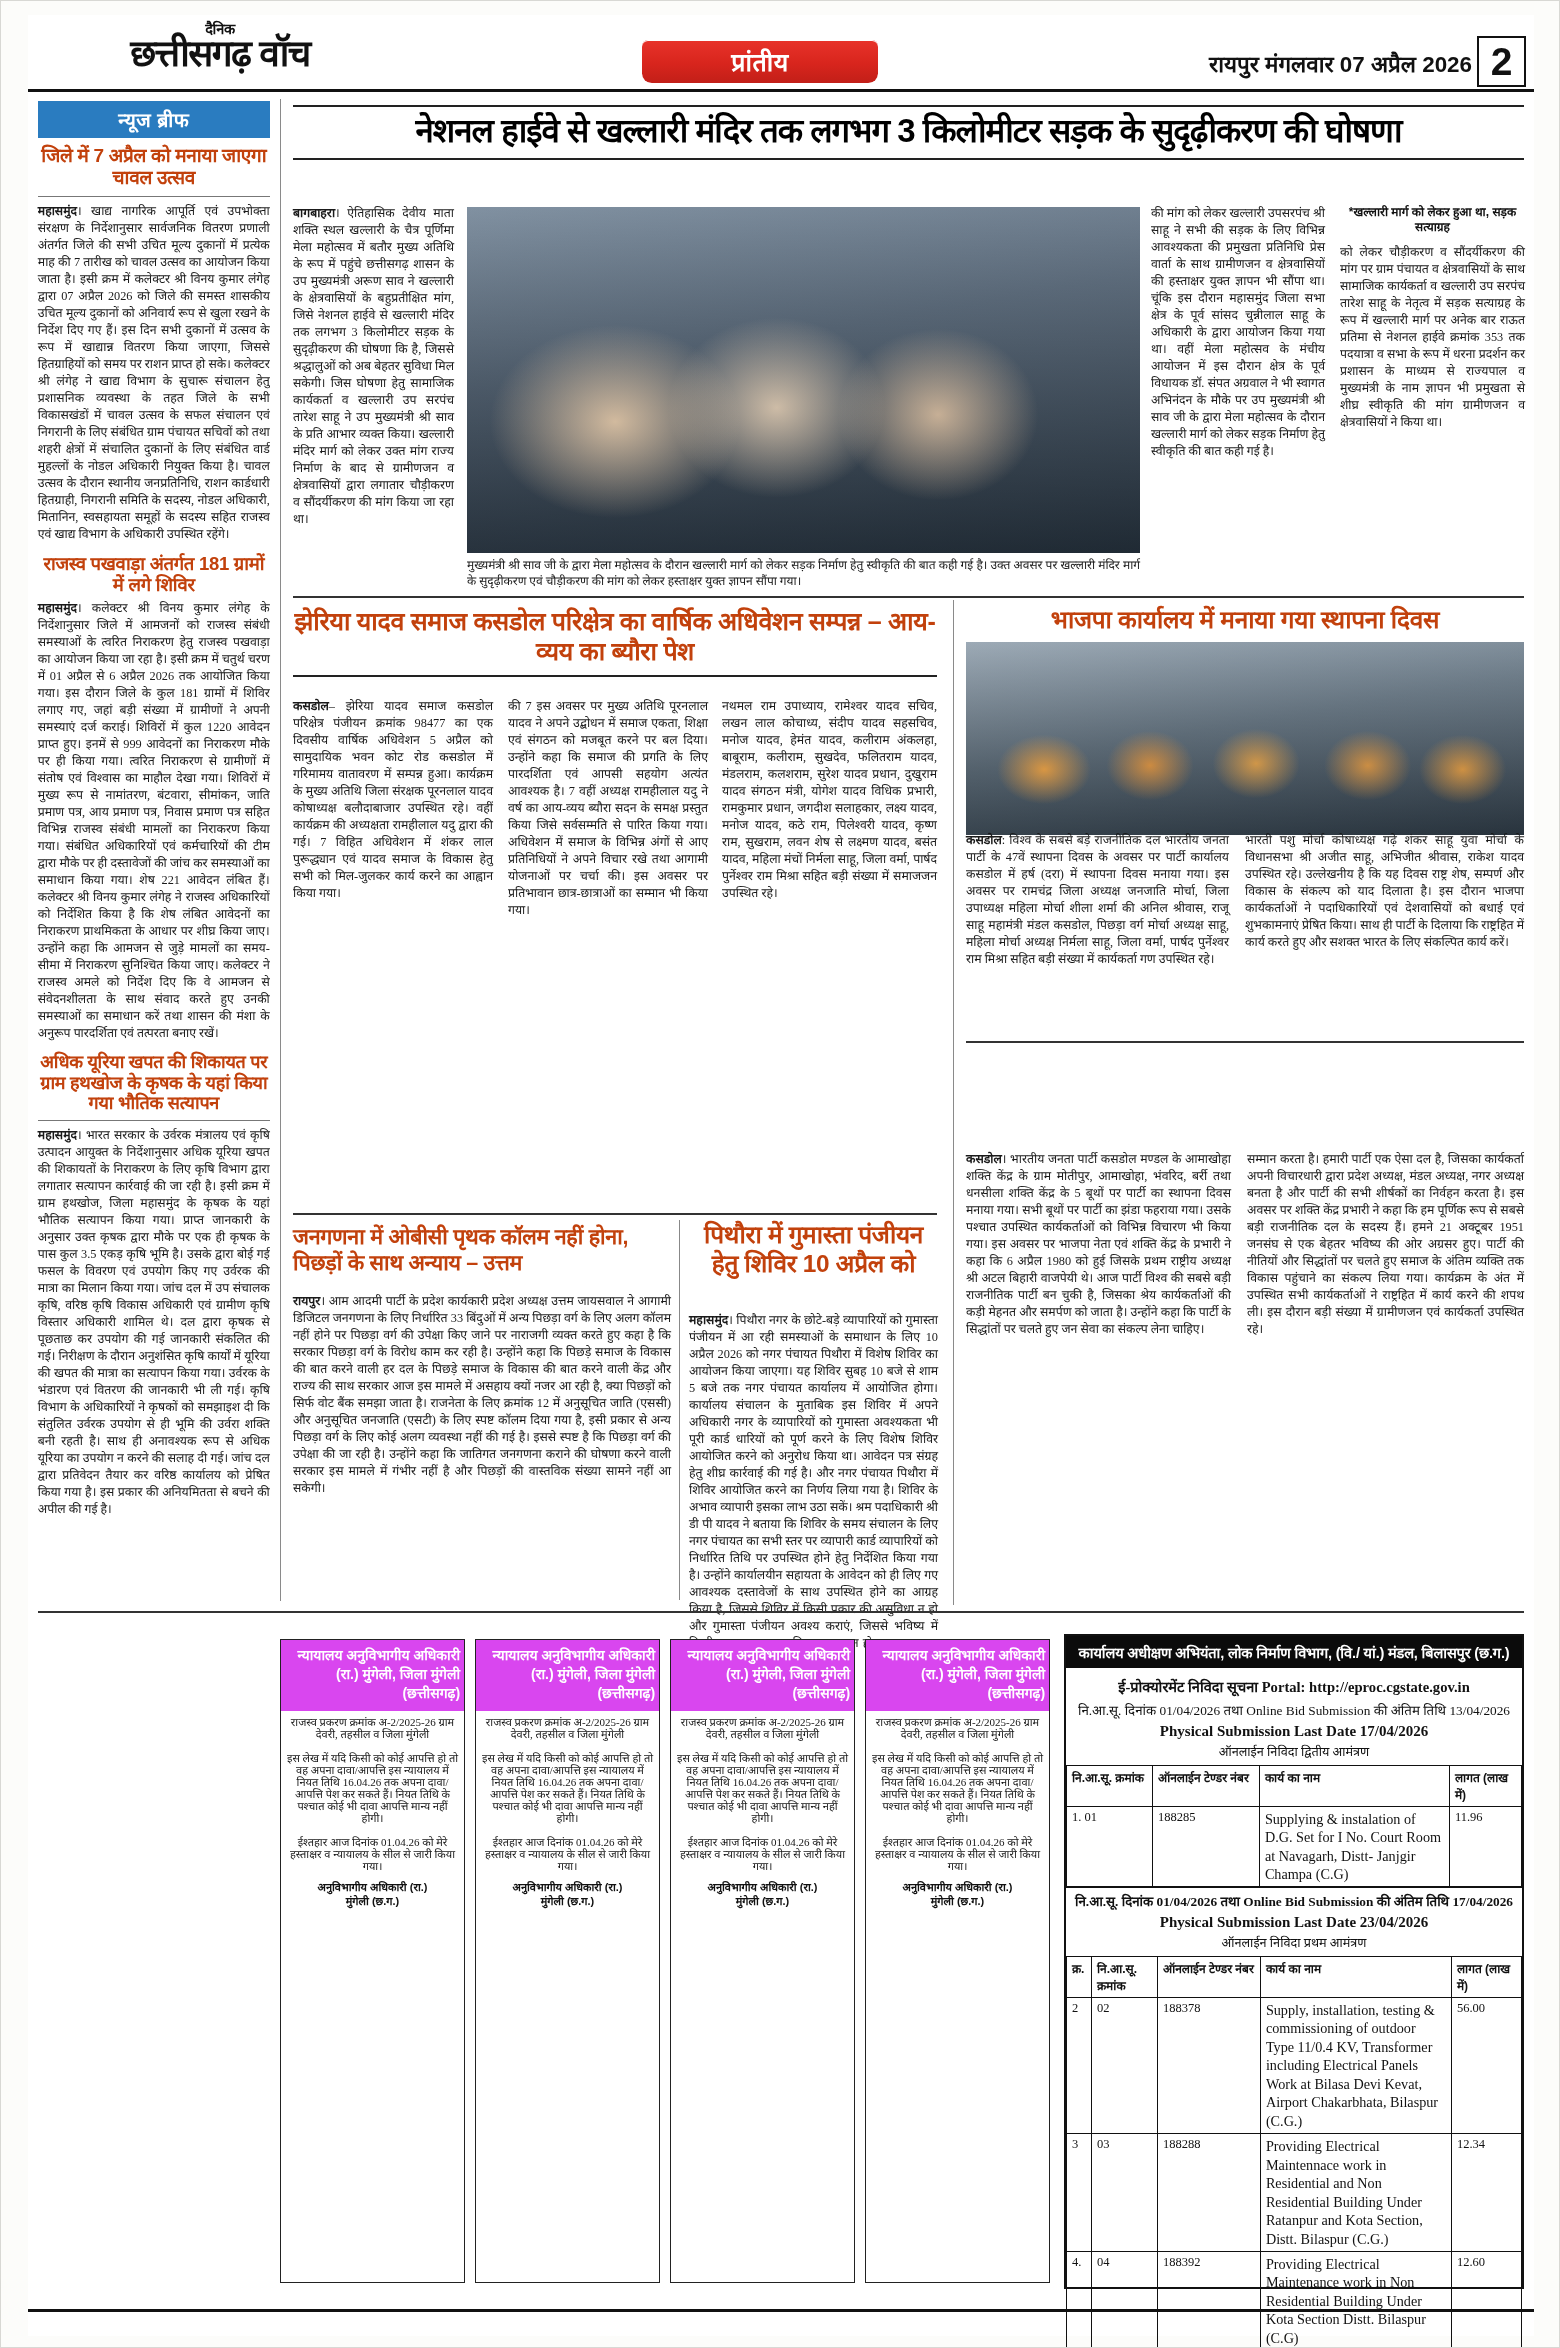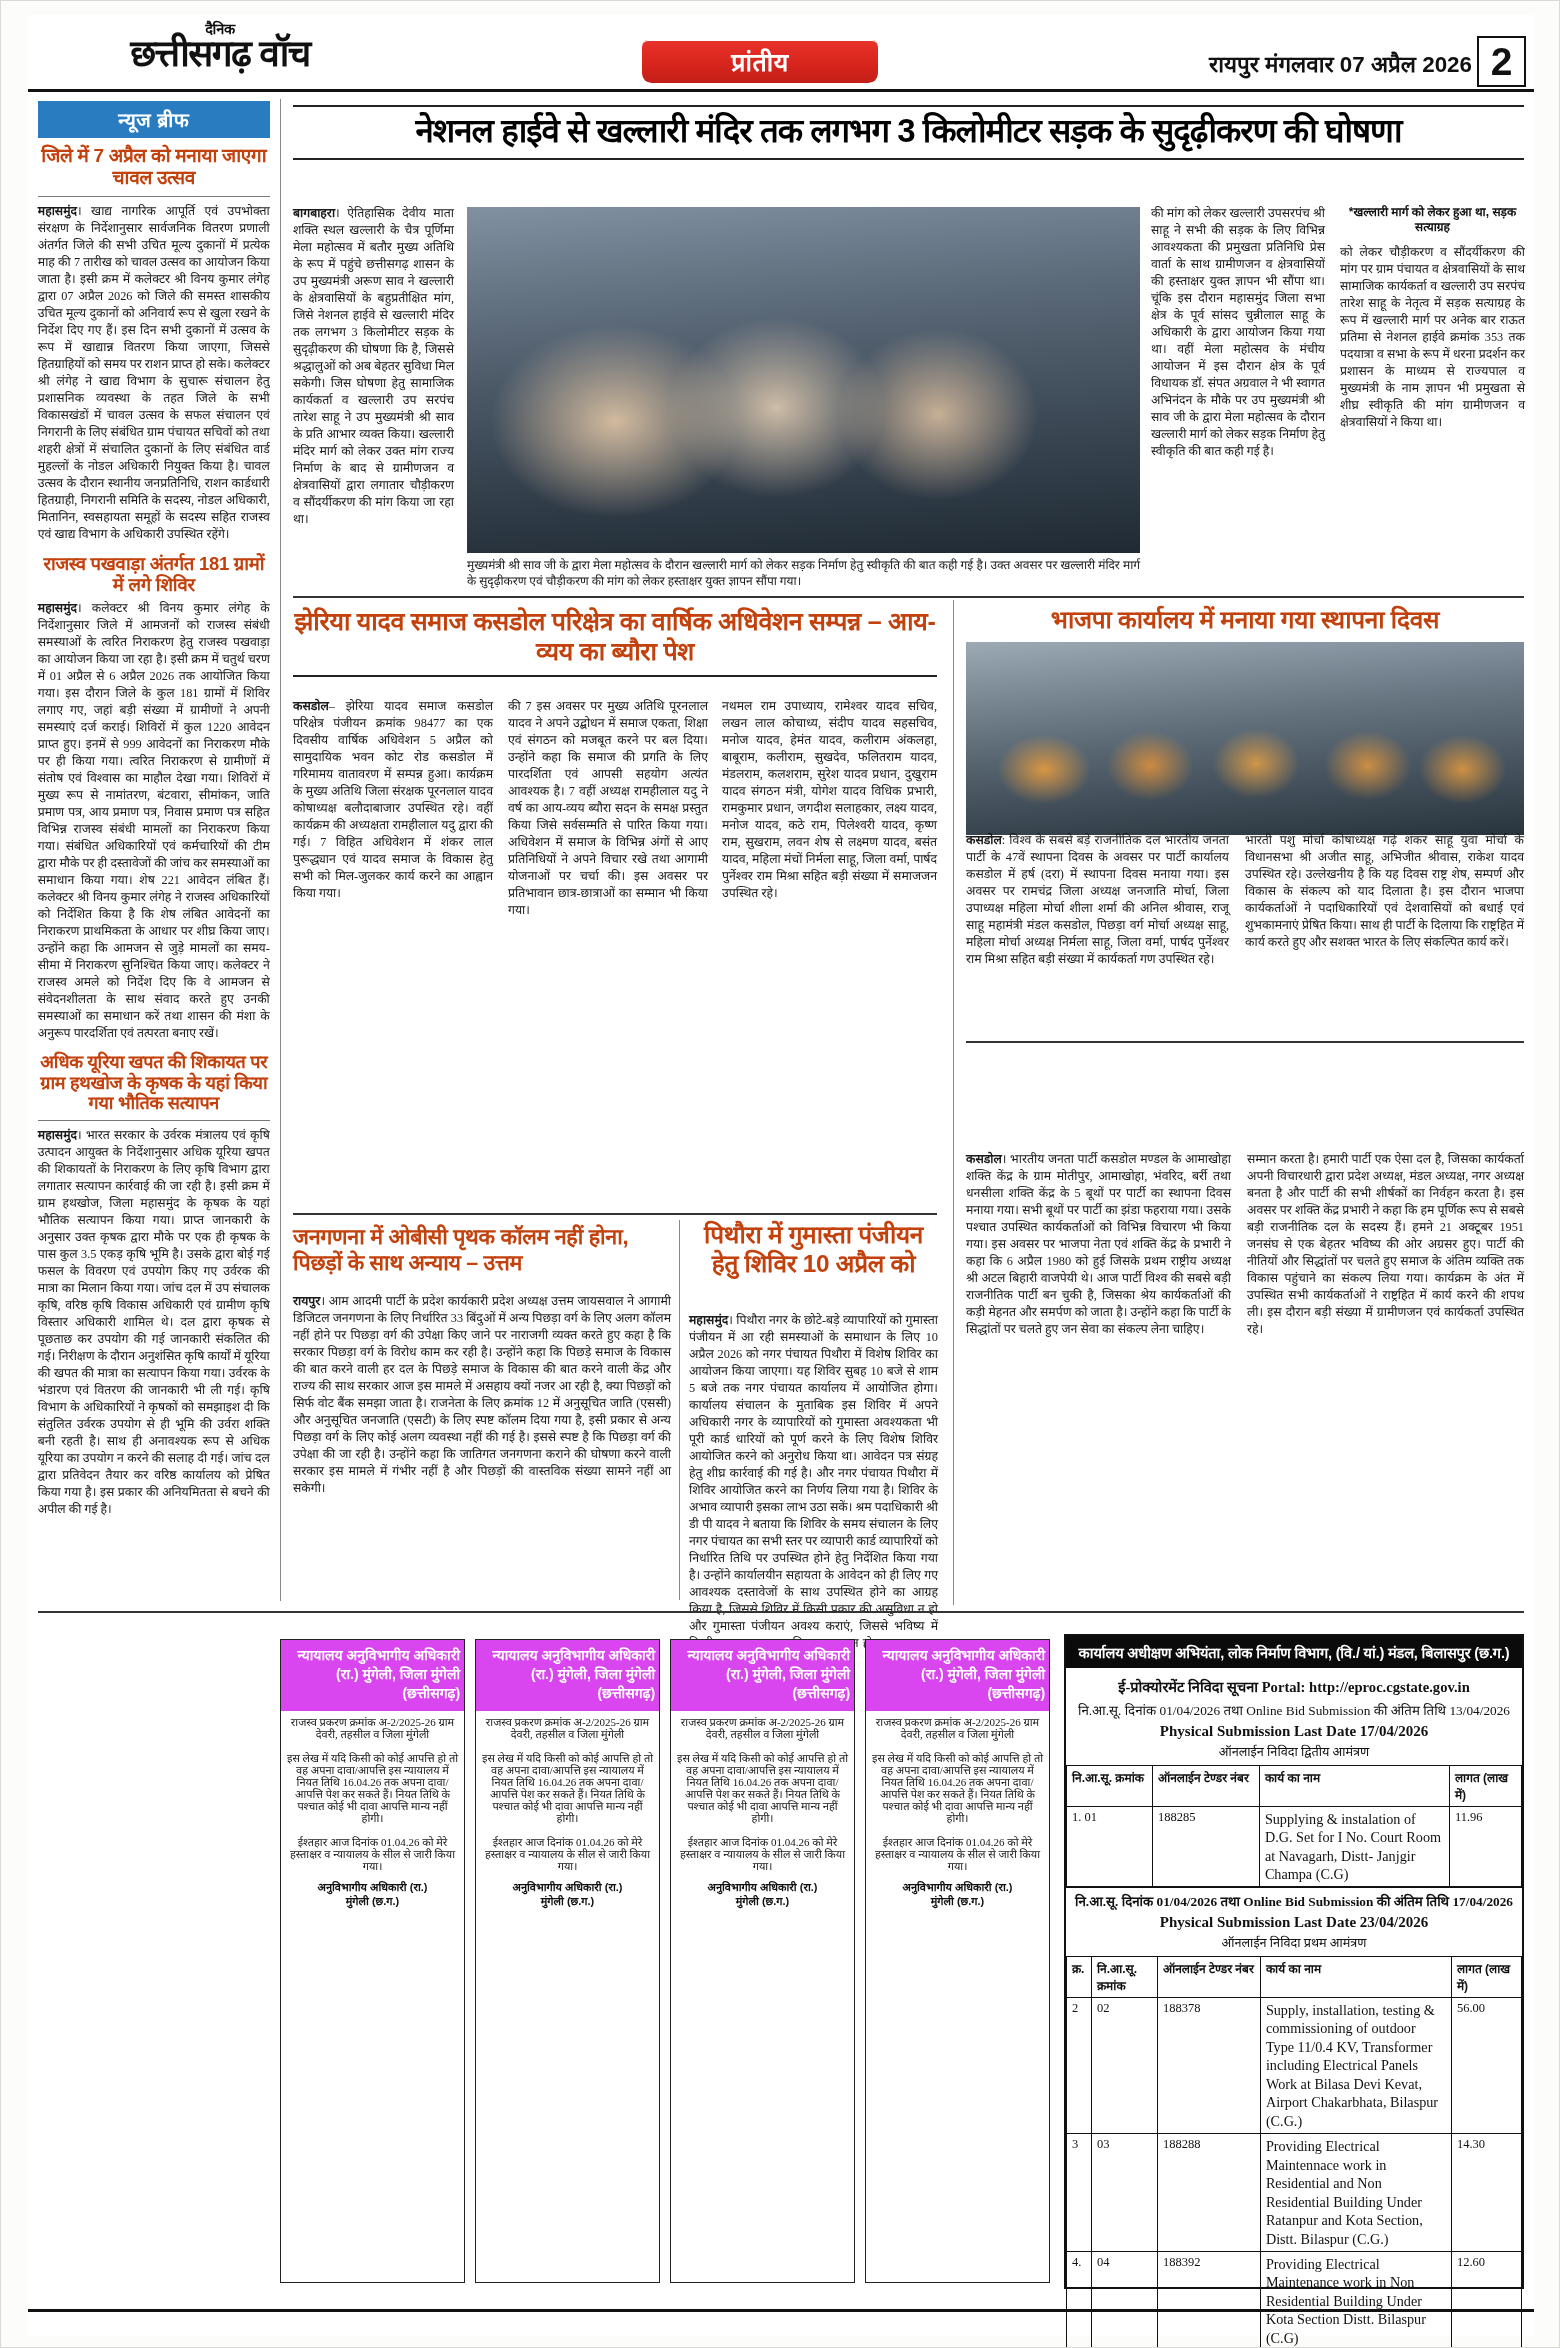--- a/index.html
+++ b/index.html
@@ -344,21 +344,21 @@
           <td>02</td>
           <td>188378</td>
           <td class="work">Supply, installation, testing &amp; commissioning of outdoor Type 11/0.4 KV, Transformer including Electrical Panels Work at Bilasa Devi Kevat, Airport Chakarbhata, Bilaspur (C.G.)</td>
           <td>56.00</td>
         </tr>
         <tr>
           <td>3</td>
           <td>03</td>
           <td>188288</td>
           <td class="work">Providing Electrical Maintennace work in Residential and Non Residential Building Under Ratanpur and Kota Section, Distt. Bilaspur (C.G.)</td>
-          <td>14.30</td>
+          <td>12.34</td>
         </tr>
         <tr>
           <td>4.</td>
           <td>04</td>
           <td>188392</td>
           <td class="work">Providing Electrical Maintenance work in Non Residential Building Under Kota Section Distt. Bilaspur (C.G)</td>
           <td>12.60</td>
         </tr>
       </tbody>
     </table>

